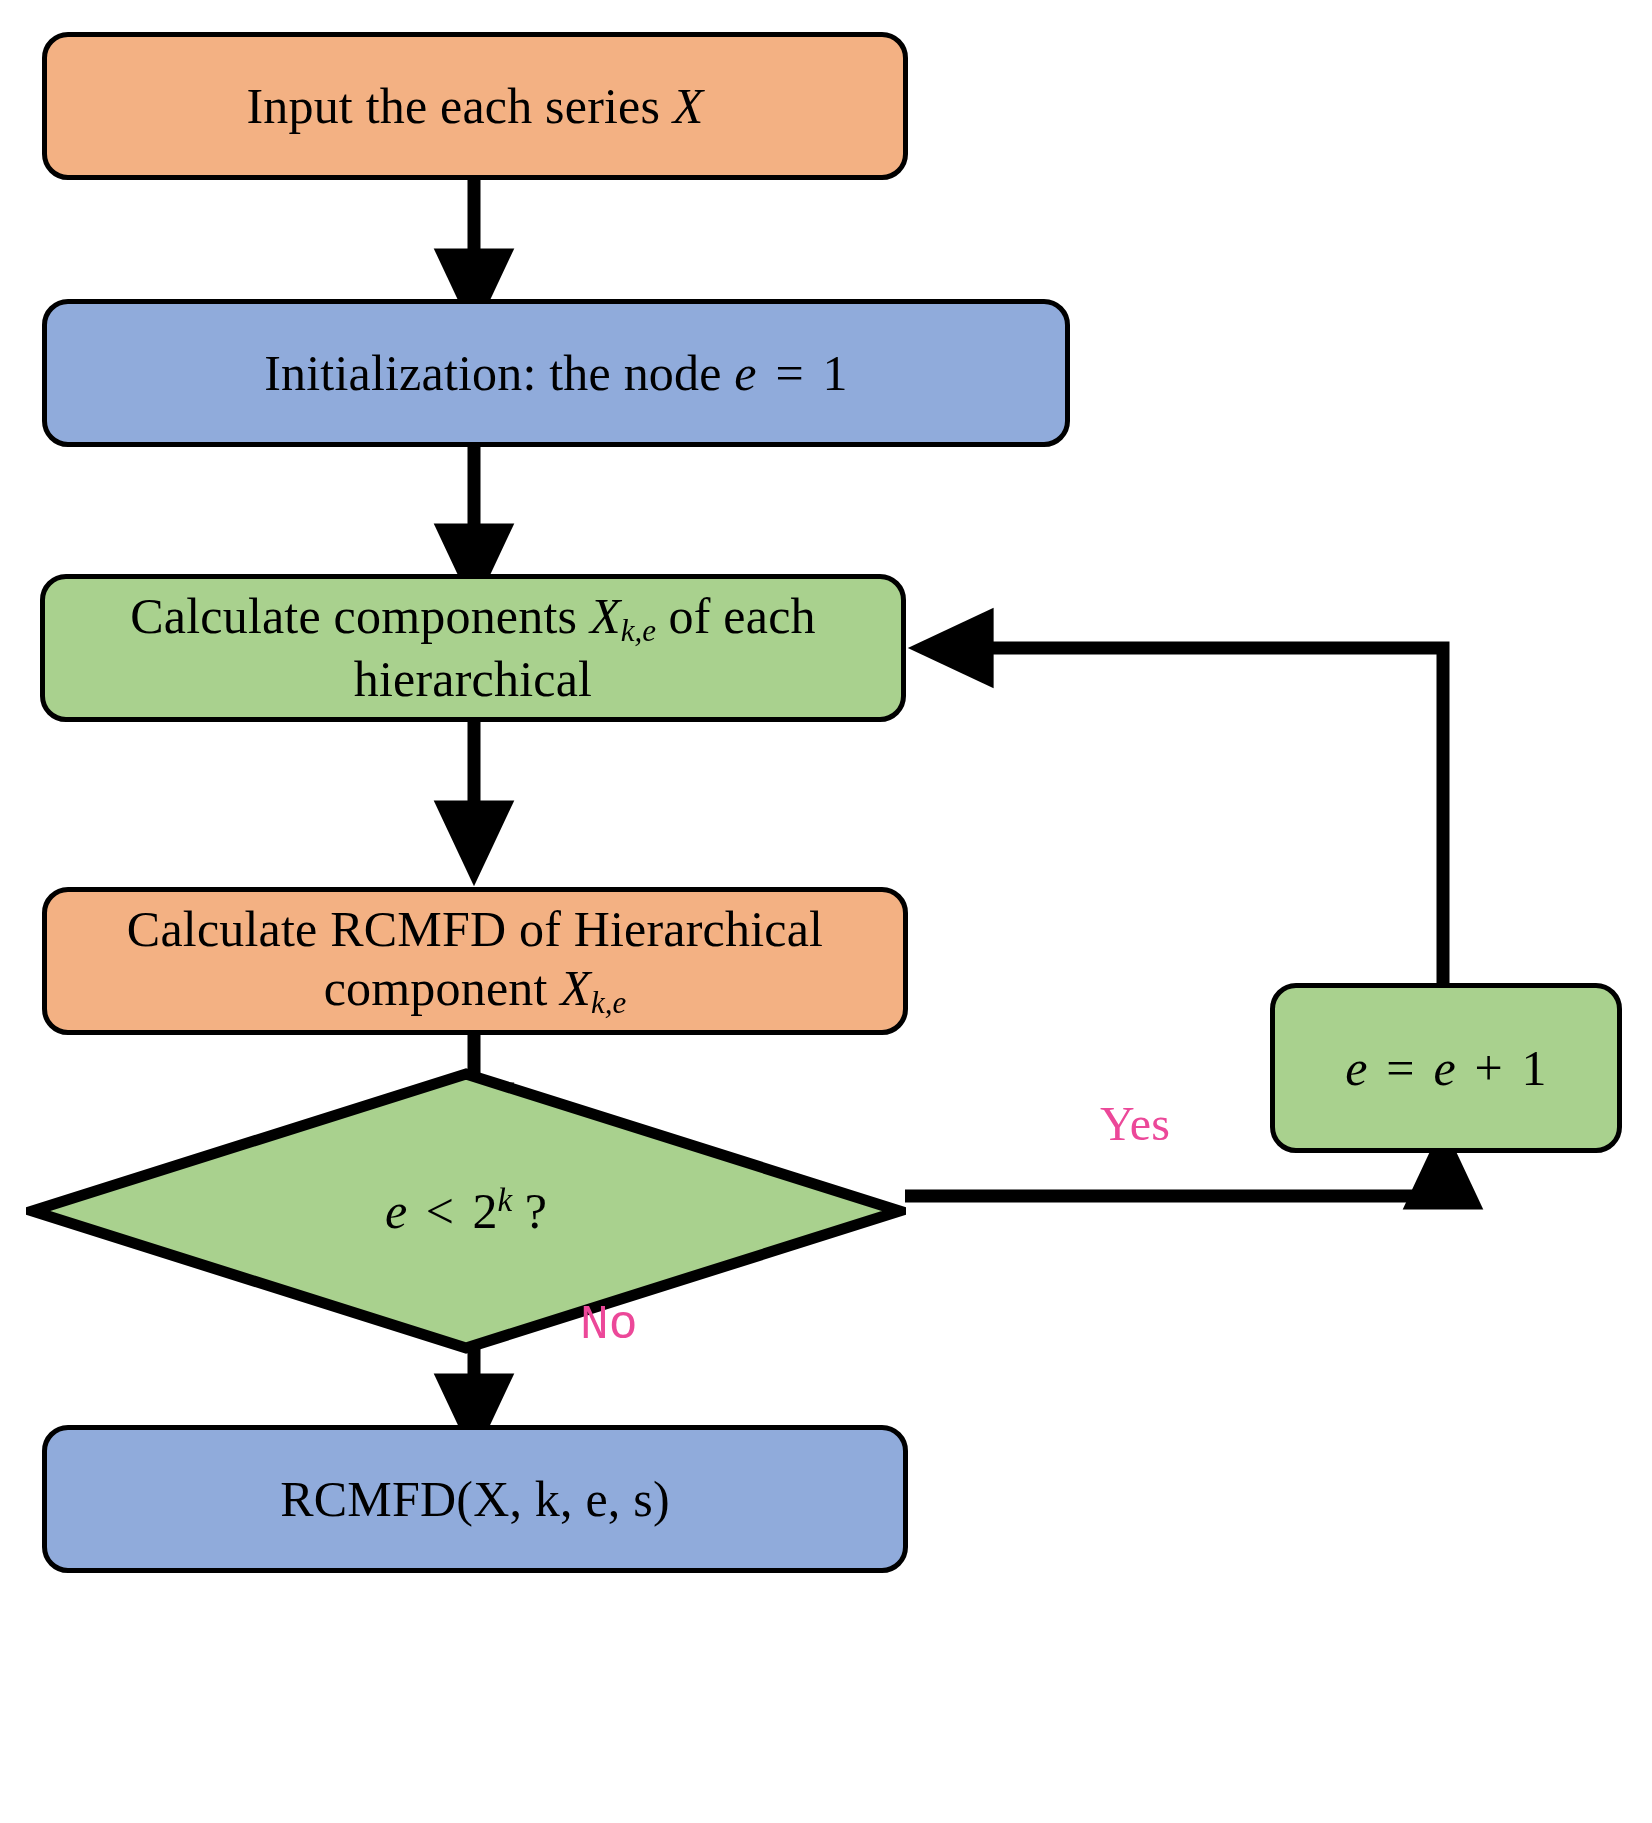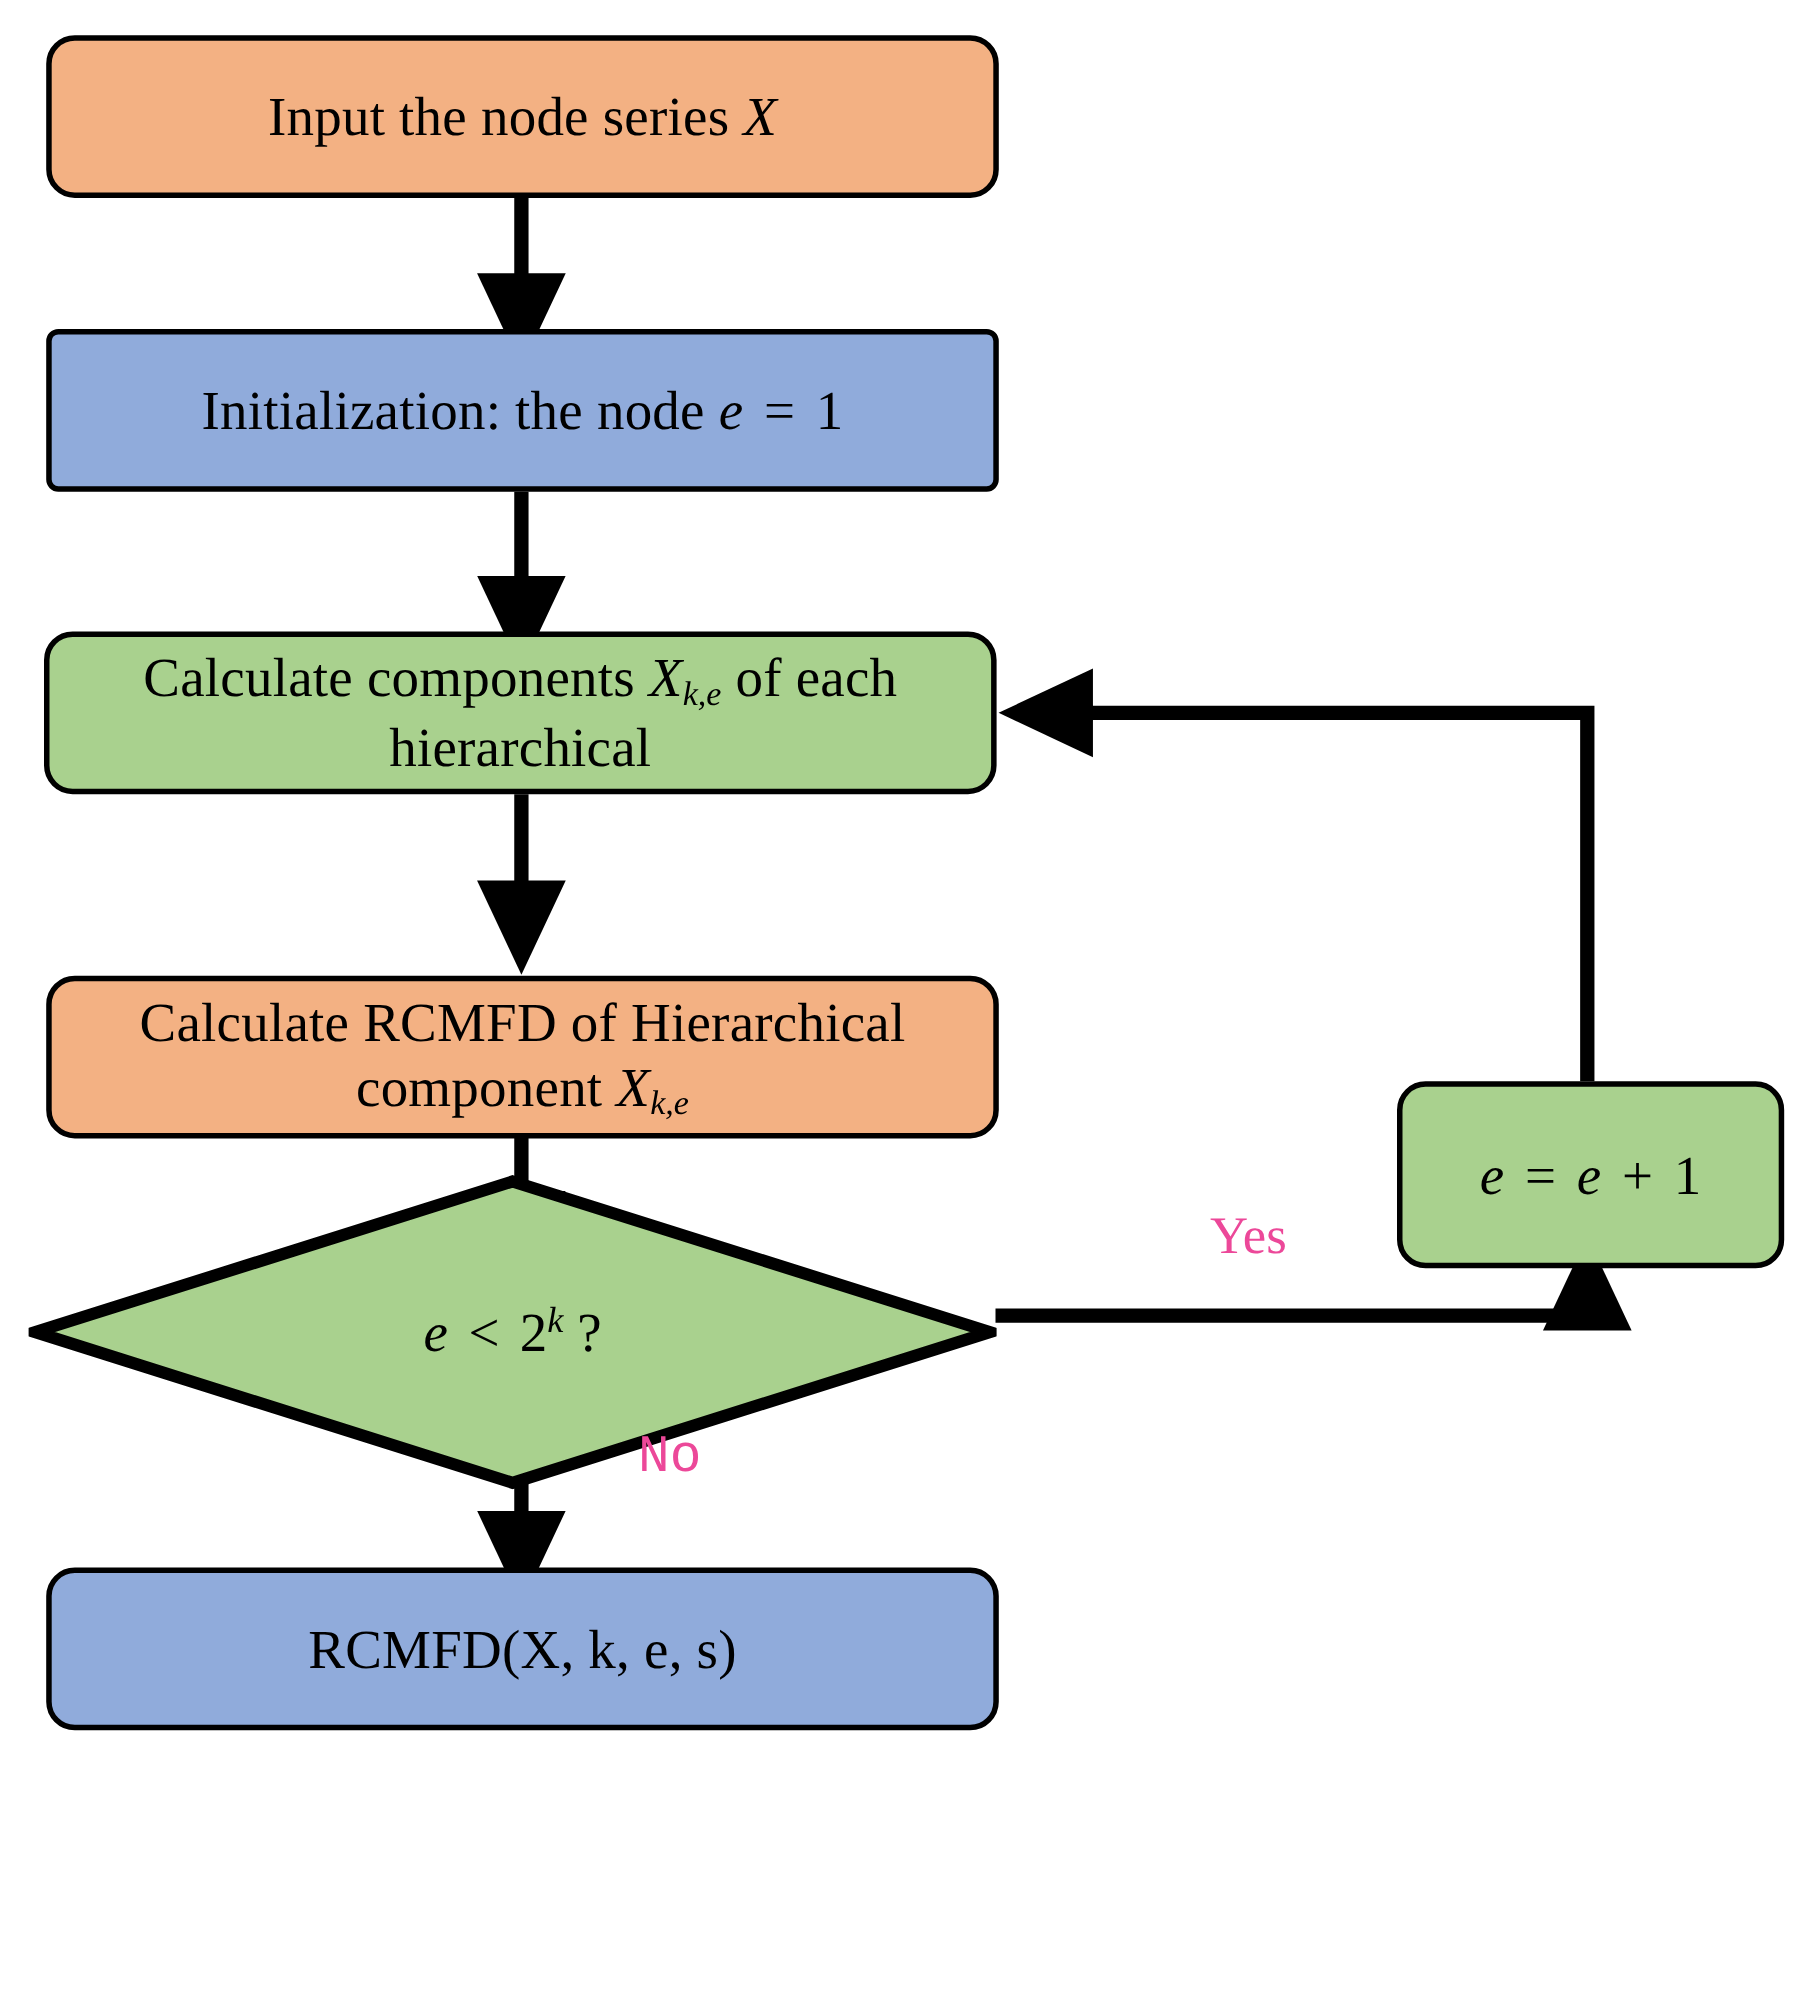--- a/index.html
+++ b/index.html
@@ -104,25 +104,25 @@
 
     <path d="M905,1196 L1443,1196 L1443,1168" fill="none" stroke="#000" stroke-width="13" marker-end="url(#arrowhead)"></path>
 
     <path d="M1443,983 L1443,648 L952,648" fill="none" stroke="#000" stroke-width="13" marker-end="url(#arrowhead)"></path>
 
     <line x1="474" y1="1268" x2="474" y2="1415" stroke="#000" stroke-width="13" marker-end="url(#arrowhead)"></line>
   </svg>
 
   <div class="node node-orange" style="left:42px; top:32px; width:866px; height:148px;">
     <span class="txt">
-      <span>Input the node series </span><span class="mi">X</span>
+      <span>Input the each series </span><span class="mi">X</span>
     </span>
   </div>
 
-  <div class="node node-blue" style="left:42px; top:299px; width:866px; height:148px;border-radius:11px;">
+  <div class="node node-blue" style="left:42px; top:299px; width:1028px; height:148px;">
     <span class="txt">
       <span>Initialization: the node </span><span class="mi">e</span><span class="op"> = </span><span>1</span>
     </span>
   </div>
 
   <div class="node node-green" style="left:40px; top:574px; width:866px; height:148px;">
     <span class="txt">
       <span>Calculate components </span><span class="mi">X</span><span class="sub">k,e</span><span> of each</span><br>
       <span>hierarchical</span>
     </span>

